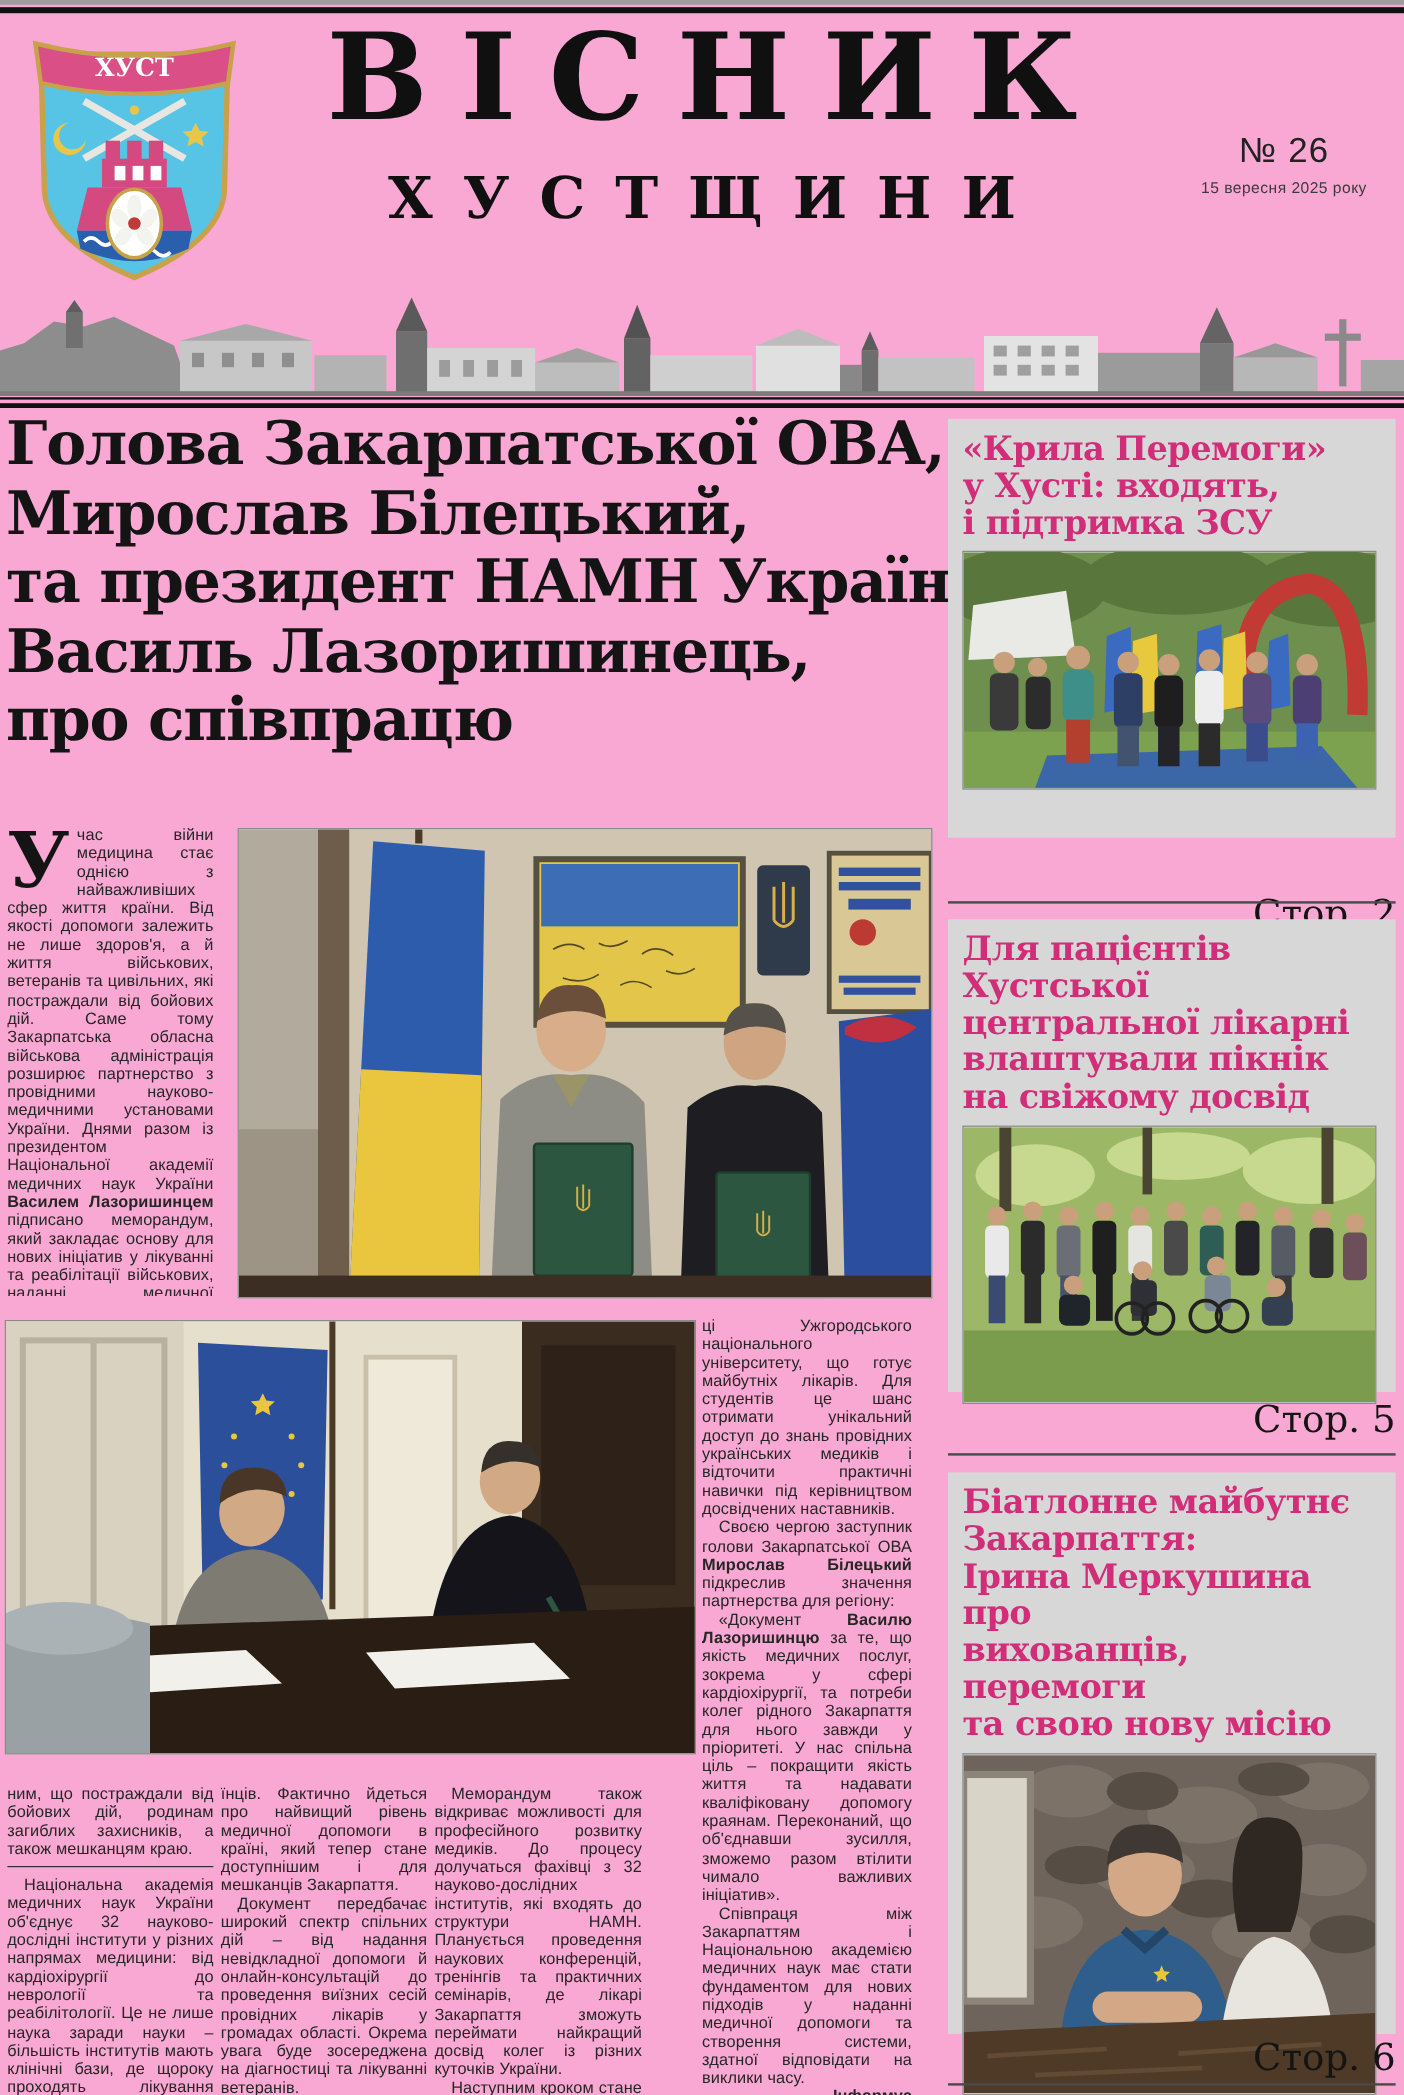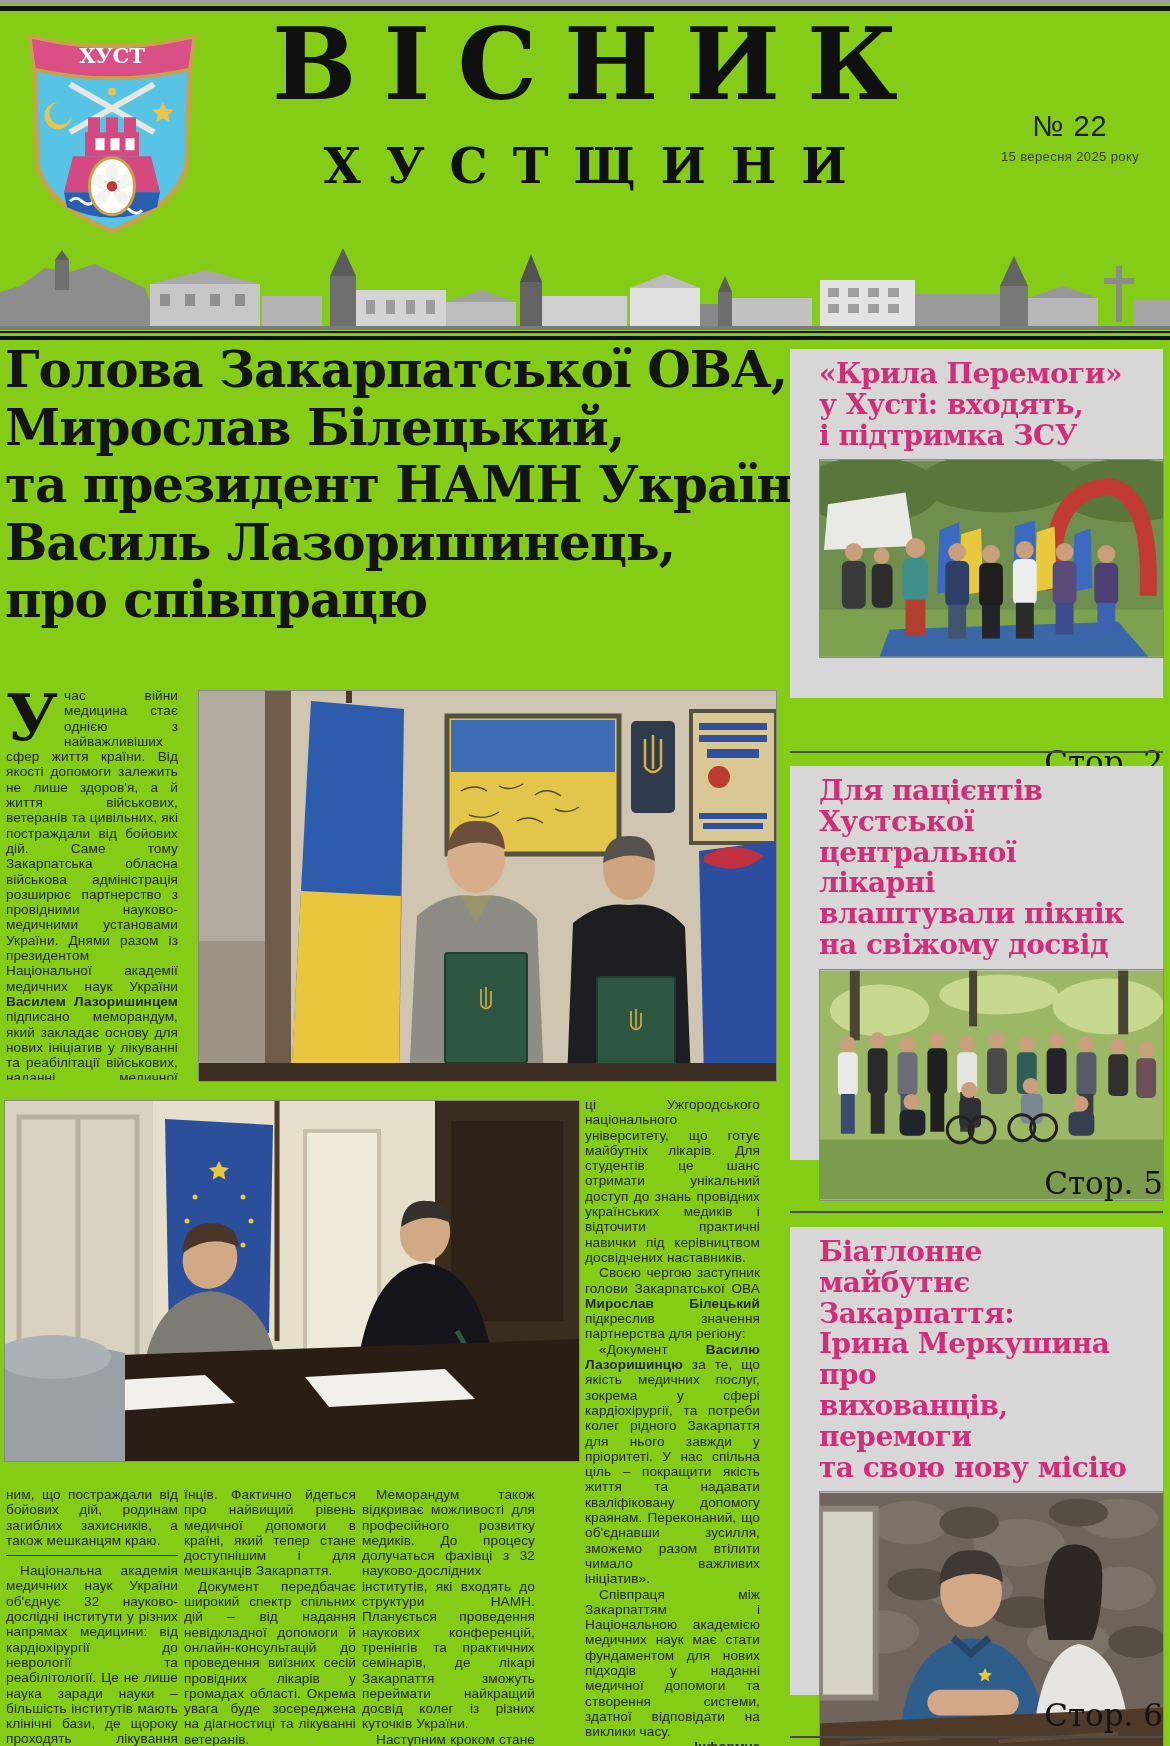--- a/index.html
+++ b/index.html
@@ -1,16 +1,16 @@
 <!DOCTYPE html>
 <html><head>
 <meta charset="utf-8">
 <style>
   html,body{margin:0;padding:0;background:#ffffff;}
-  #page{position:relative;width:1170px;height:1746px;background:#84cc16;overflow:hidden;
+  #page{position:relative;width:1170px;height:1746px;background:#f9a8d4;overflow:hidden;
         font-family:"Liberation Sans",sans-serif;color:#2a2a2a;}
   .abs{position:absolute;}
 
   
   .bar-gray{left:0;top:0;width:1170px;height:4px;background:#9e9e9e;}
   .bar-black{left:0;top:6px;width:1170px;height:5px;background:#101010;}
 
   
   .masthead-title{left:50%;top:14px;transform:translateX(-50%);white-space:nowrap;
     font-family:"DejaVu Serif",serif;font-weight:bold;font-size:100px;line-height:1;
@@ -49,21 +49,21 @@
   .col-d{left:362px;top:1487px;width:173px;height:259px;}
   .col-e{left:585px;top:1097px;width:175px;height:649px;}
 
   
   .photo{border:1px solid #8a8a8a;overflow:hidden;background:#ccc;}
   .photo svg{display:block;}
   .photo-1{left:198px;top:690px;width:577px;height:390px;}
   .photo-2{left:4px;top:1100px;width:574px;height:360px;}
 
   
-  .teaser{left:790px;width:373px;background:#d7d7d7;box-sizing:border-box;padding:10px 29px;}
+  .teaser{left:790px;width:373px;background:#d7d7d7;box-sizing:border-box;padding:10px 12px;}
   .teaser-1{top:349px;height:349px;}
   .teaser-2{top:766px;height:394px;}
   .teaser-3{top:1227px;height:468px;}
   .teaser-headline{font-family:"DejaVu Serif",serif;font-weight:bold;color:#d12d79;
     font-size:28px;line-height:30.8px;letter-spacing:-.5px;}
   .teaser-photo{margin-top:8px;width:343px;}
   .page-ref{left:790px;width:373px;text-align:right;font-family:"DejaVu Serif",serif;
     font-size:31px;color:#141414;}
   .ref-2{top:705px;margin-top:39px;} .ref-5{top:1165px;} .ref-6{top:1697px;}
   .rail-divider{left:790px;width:373px;height:2px;background:#4a4a4a;}
@@ -115,21 +115,21 @@
         <ellipse cx="66" cy="115" rx="4" ry="6" transform="rotate(140 66 115)"></ellipse>
       </g>
       <circle cx="60" cy="108" r="3.5" fill="#c03a3a"></circle>
     </svg>
   </div>
 
   <div class="abs masthead-title">ВІСНИК</div>
   <div class="abs masthead-sub">ХУСТЩИНИ</div>
 
   <div class="abs issue-block">
-    <div class="issue-number">№ 22</div>
+    <div class="issue-number">№ 26</div>
     <div class="issue-date">15 вересня 2025 року</div>
   </div>
 
   <div class="abs skyline">
     <svg width="1170" height="84" viewBox="0 0 1170 84">
       <g>
         <polygon points="0,84 0,46 20,40 45,22 70,26 95,18 120,30 145,42 160,84" fill="#8d8d8d"></polygon>
         <rect x="55" y="14" width="14" height="30" fill="#707070"></rect>
           <polygon points="55,14 62,4 69,14" fill="#5e5e5e"></polygon>
         <rect x="150" y="38" width="110" height="46" fill="#c7c7c7"></rect>

